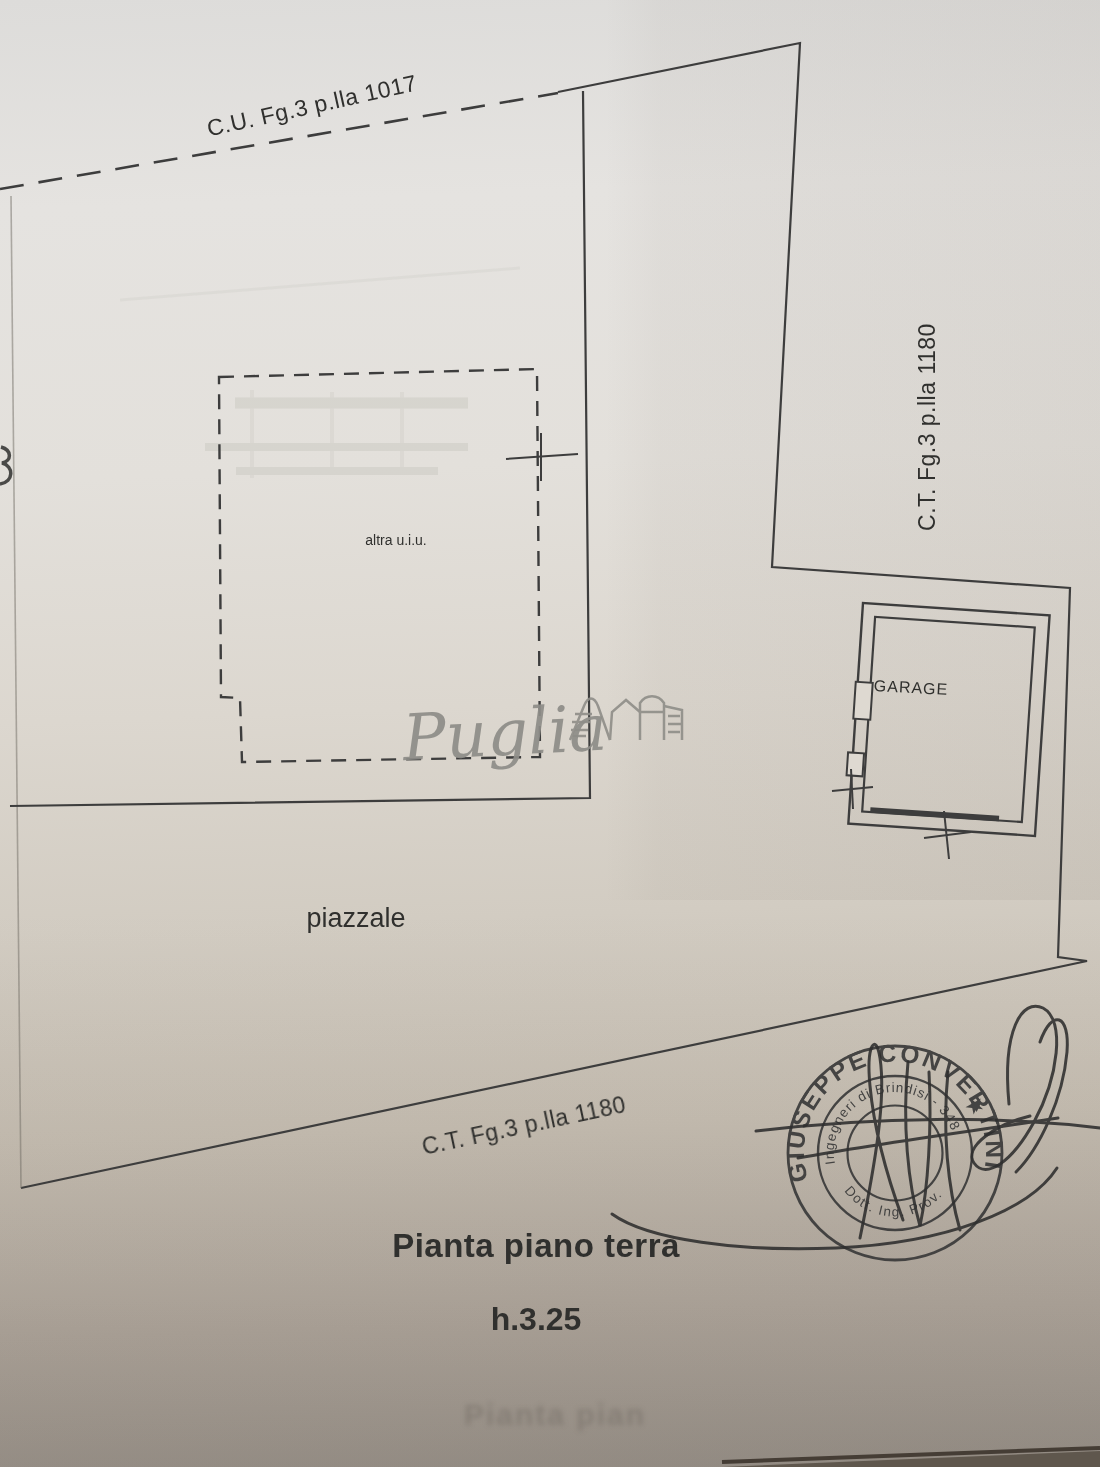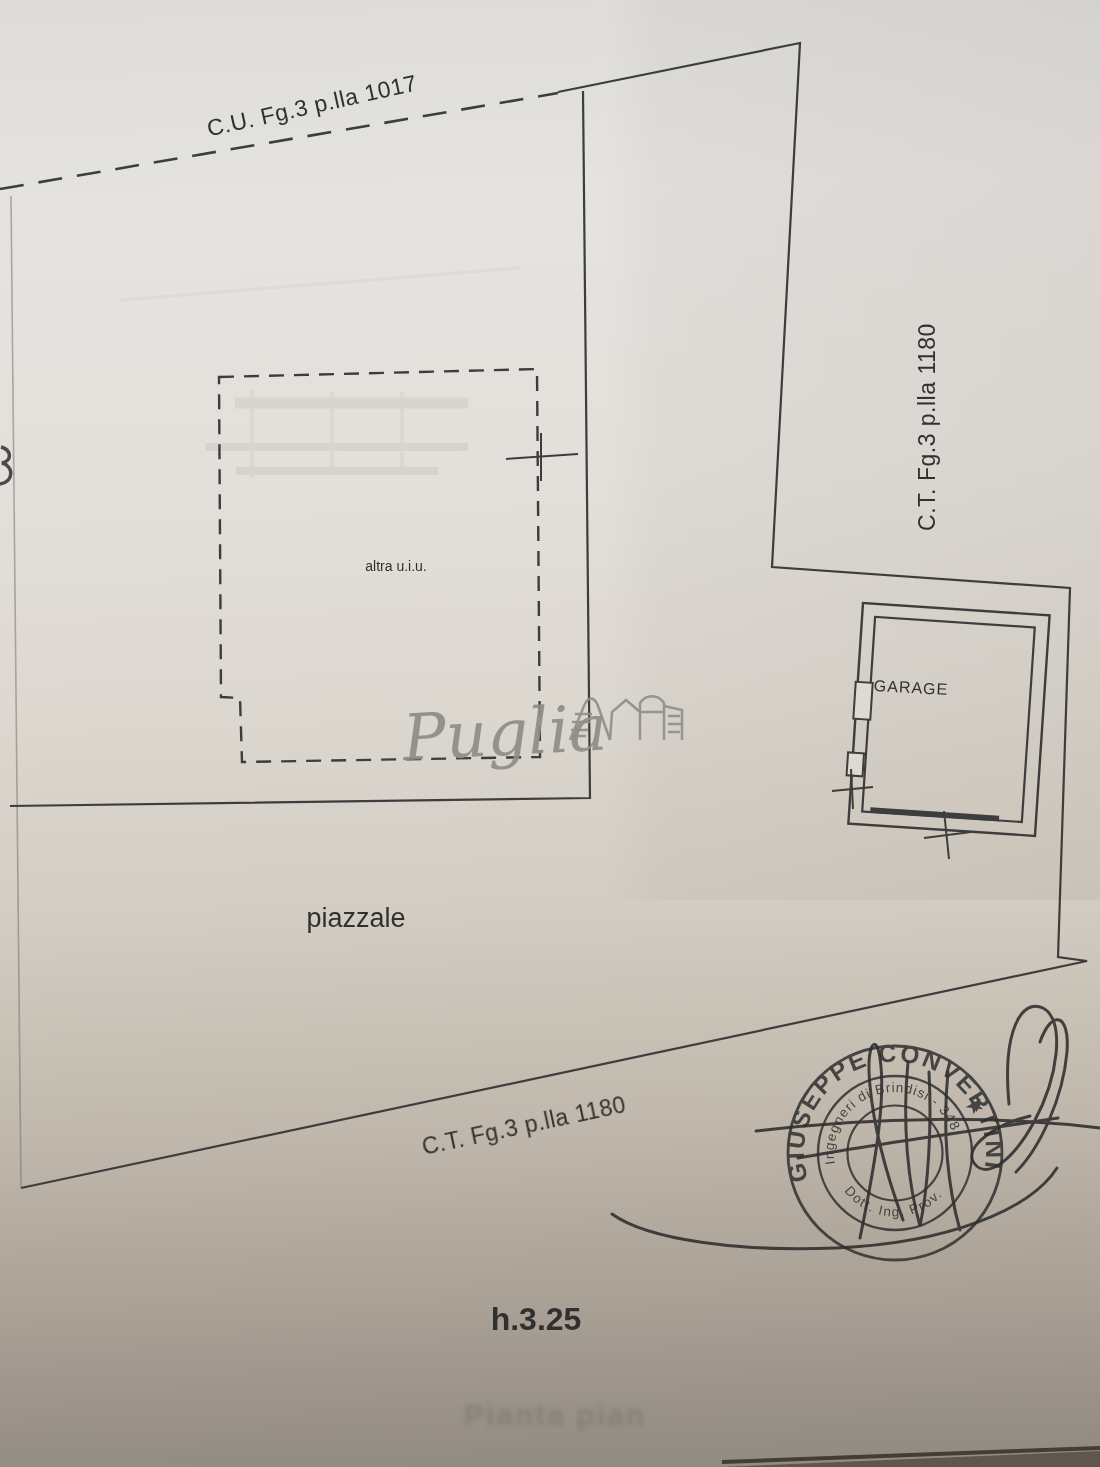--- a/index.html
+++ b/index.html
@@ -10,21 +10,21 @@
   #shade1{position:absolute;left:0;top:0;width:1100px;height:900px;
     background:linear-gradient(90deg,rgba(0,0,0,0) 55%,rgba(110,100,90,0.05) 60%,rgba(110,100,90,0.09) 100%);}
   #shade2{position:absolute;left:0;top:900px;width:1100px;height:567px;
     background:linear-gradient(180deg,rgba(0,0,0,0) 0%,rgba(60,50,40,0.05) 70%,rgba(60,50,40,0.10) 100%);}
   svg{position:absolute;left:0;top:0;}
   .lbl{position:absolute;color:#30302e;white-space:nowrap;}
   .parcel{font-size:23px;font-weight:500;letter-spacing:0.5px;}
   #lbl-parcel-top{left:312px;top:106px;transform:translate(-50%,-50%) rotate(-12.5deg);}
   #lbl-parcel-right{left:927px;top:427px;transform:translate(-50%,-50%) rotate(-90deg);}
   #lbl-parcel-bottom{left:524px;top:1126px;transform:translate(-50%,-50%) rotate(-12deg);}
-  #lbl-altra{left:396px;top:566px;transform:translate(-50%,-50%);font-size:14px;}
+  #lbl-altra{left:396px;top:540px;transform:translate(-50%,-50%);font-size:14px;}
   #lbl-piazzale{left:356px;top:918px;transform:translate(-50%,-50%);font-size:27px;}
   #lbl-garage{left:911px;top:688px;transform:translate(-50%,-50%) rotate(3deg);font-size:16px;letter-spacing:1px;}
   #lbl-title{left:536px;top:1246px;transform:translate(-50%,-50%);font-size:33px;font-weight:700;letter-spacing:0.5px;}
   #lbl-height{left:536px;top:1311px;transform:translate(-50%,-50%);font-size:32px;font-weight:700;margin-top:8px;}
   #lbl-ghost{left:555px;top:1415px;transform:translate(-50%,-50%);font-size:30px;font-weight:700;
     color:rgba(90,84,76,0.30);filter:blur(2.5px);letter-spacing:2px;}
   
   #wm-script{left:505px;top:733px;transform:translate(-50%,-50%) rotate(-3deg);
     font-family:"DejaVu Serif",serif;font-style:italic;font-size:64px;color:#8e8d88;opacity:0.92;}
   #wm-caps{left:600px;top:749px;transform:translate(-50%,-50%);
@@ -126,17 +126,18 @@
       <path d="M 722,1462 L 1100,1448" stroke="#453d35" stroke-width="4" fill="none"></path>
     </g>
   </svg>
 
   <div class="lbl parcel" id="lbl-parcel-top">C.U. Fg.3 p.lla 1017</div>
   <div class="lbl parcel" id="lbl-parcel-right">C.T. Fg.3 p.lla 1180</div>
   <div class="lbl parcel" id="lbl-parcel-bottom">C.T. Fg.3 p.lla 1180</div>
   <div class="lbl" id="lbl-altra">altra u.i.u.</div>
   <div class="lbl" id="lbl-piazzale">piazzale</div>
   <div class="lbl" id="lbl-garage">GARAGE</div>
+  <div class="lbl" id="lbl-title">Pianta piano terra</div>
   <div class="lbl" id="lbl-height">h.3.25</div>
   <div class="lbl" id="lbl-ghost">Pianta pian</div>
 
   <div class="lbl" id="wm-script">Puglia</div>
 </div>
 
 </body></html>

